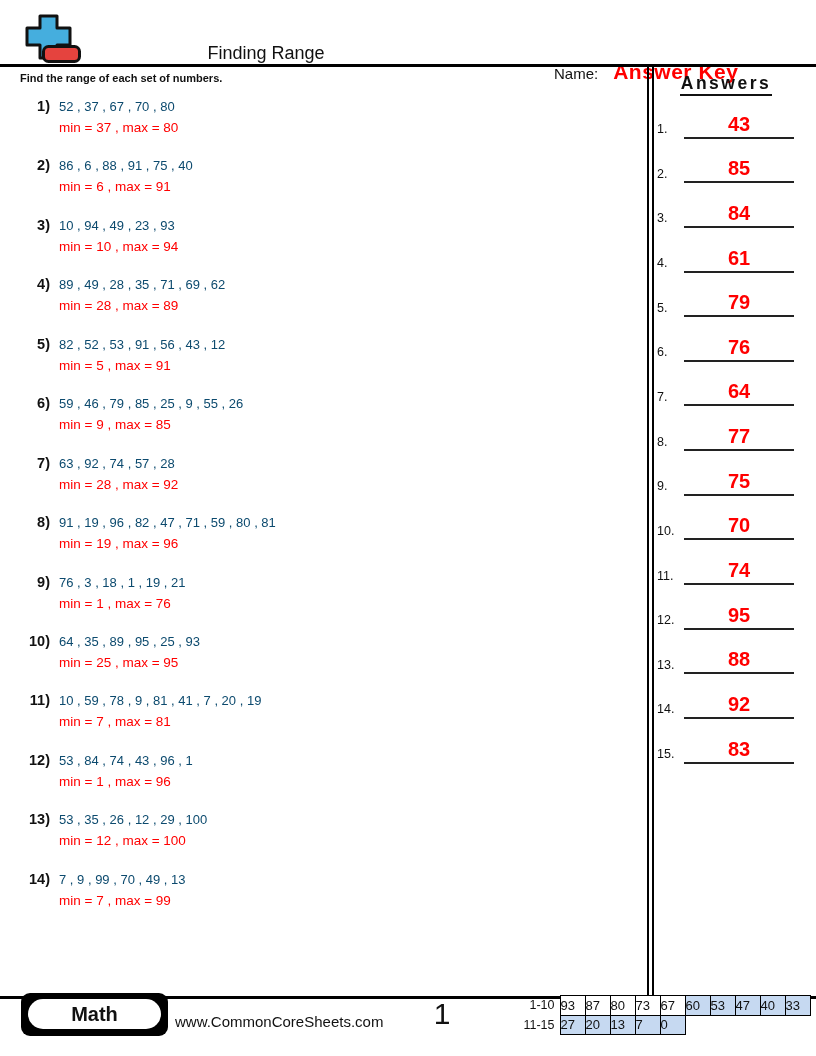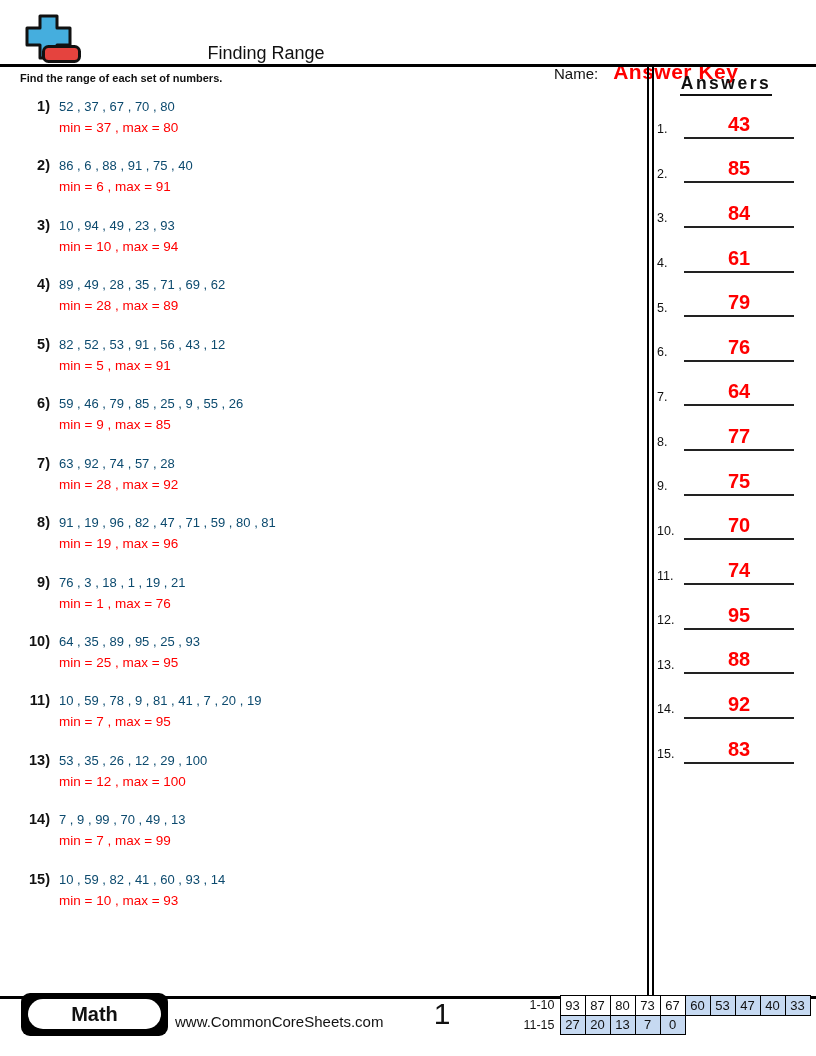--- a/index.html
+++ b/index.html
@@ -44,21 +44,21 @@
   .math-badge { position:absolute; left:21px; top:993px; width:147px; height:43px;
                 background:#000; border-radius:9px; }
   .math-badge .capsule { position:absolute; left:7px; right:7px; top:6px; bottom:7px;
                          background:#fff; border-radius:999px; display:flex;
                          align-items:center; justify-content:center; }
   .math-badge .capsule span { font-size:20px; font-weight:bold; color:#111; }
   .website { position:absolute; left:175px; top:1013px; font-size:15px; color:#111; }
   .page-num { position:absolute; left:420px; top:997px; width:44px; text-align:center;
               font-size:30px; color:#111; }
   .score-table { position:absolute; left:523px; top:995px; border-collapse:collapse; }
-  .score-table td { border:1.6px solid #000; width:25px; height:19.5px; text-align:center;
+  .score-table td { border:1.6px solid #000; width:25px; height:19.5px; 
                     font-size:13px; padding:0; color:#111; background:#fff; }
   .score-table td.lbl { border:none; width:37px; text-align:right; padding-right:5px;
                         font-size:12.5px; background:transparent; }
   .score-table td.filled { background:#c6d9f1; }
 </style>
 </head>
 <body>
 
 <div class="page">
 
@@ -214,42 +214,42 @@
       <div class="p-num">10)</div>
       <div class="p-body">
         <div class="p-numbers">64 , 35 , 89 , 95 , 25 , 93</div>
         <div class="p-minmax" style="color: rgb(255, 0, 0);">min = 25 , max = 95</div>
       </div>
     </div>
     <div class="problem">
       <div class="p-num">11)</div>
       <div class="p-body">
         <div class="p-numbers">10 , 59 , 78 , 9 , 81 , 41 , 7 , 20 , 19</div>
-        <div class="p-minmax" style="color: rgb(255, 0, 0);">min = 7 , max = 95</div>
+        <div class="p-minmax" style="color: rgb(255, 0, 0);">min = 7 , max = 81</div>
+      </div>
+    </div>
+    <div class="problem">
+      <div class="p-num">12)</div>
+      <div class="p-body">
+        <div class="p-numbers">53 , 84 , 74 , 43 , 96 , 1</div>
+        <div class="p-minmax" style="color: rgb(255, 0, 0);">min = 1 , max = 96</div>
       </div>
     </div>
     <div class="problem">
       <div class="p-num">13)</div>
       <div class="p-body">
         <div class="p-numbers">53 , 35 , 26 , 12 , 29 , 100</div>
         <div class="p-minmax" style="color: rgb(255, 0, 0);">min = 12 , max = 100</div>
       </div>
     </div>
     <div class="problem">
       <div class="p-num">14)</div>
       <div class="p-body">
         <div class="p-numbers">7 , 9 , 99 , 70 , 49 , 13</div>
         <div class="p-minmax" style="color: rgb(255, 0, 0);">min = 7 , max = 99</div>
-      </div>
-    </div>
-    <div class="problem">
-      <div class="p-num">15)</div>
-      <div class="p-body">
-        <div class="p-numbers">10 , 59 , 82 , 41 , 60 , 93 , 14</div>
-        <div class="p-minmax" style="color: rgb(255, 0, 0);">min = 10 , max = 93</div>
       </div>
     </div>
   </div>
 
   <div class="footer-rule"></div>
 
   <div class="math-badge">
     <div class="capsule">
       <span>Math</span>
     </div>

